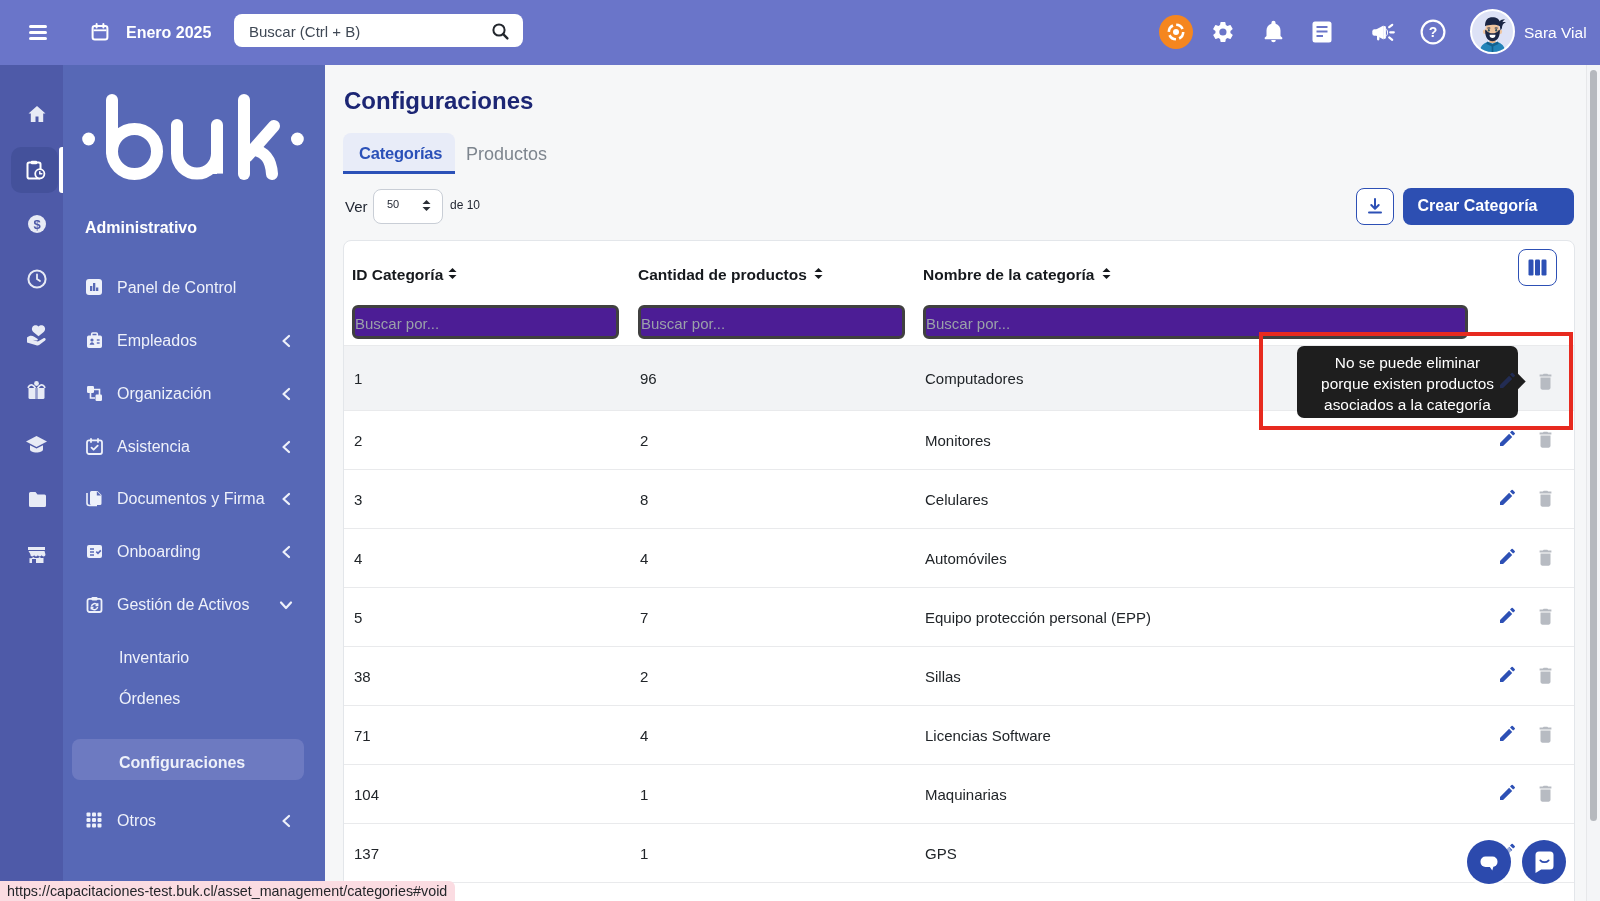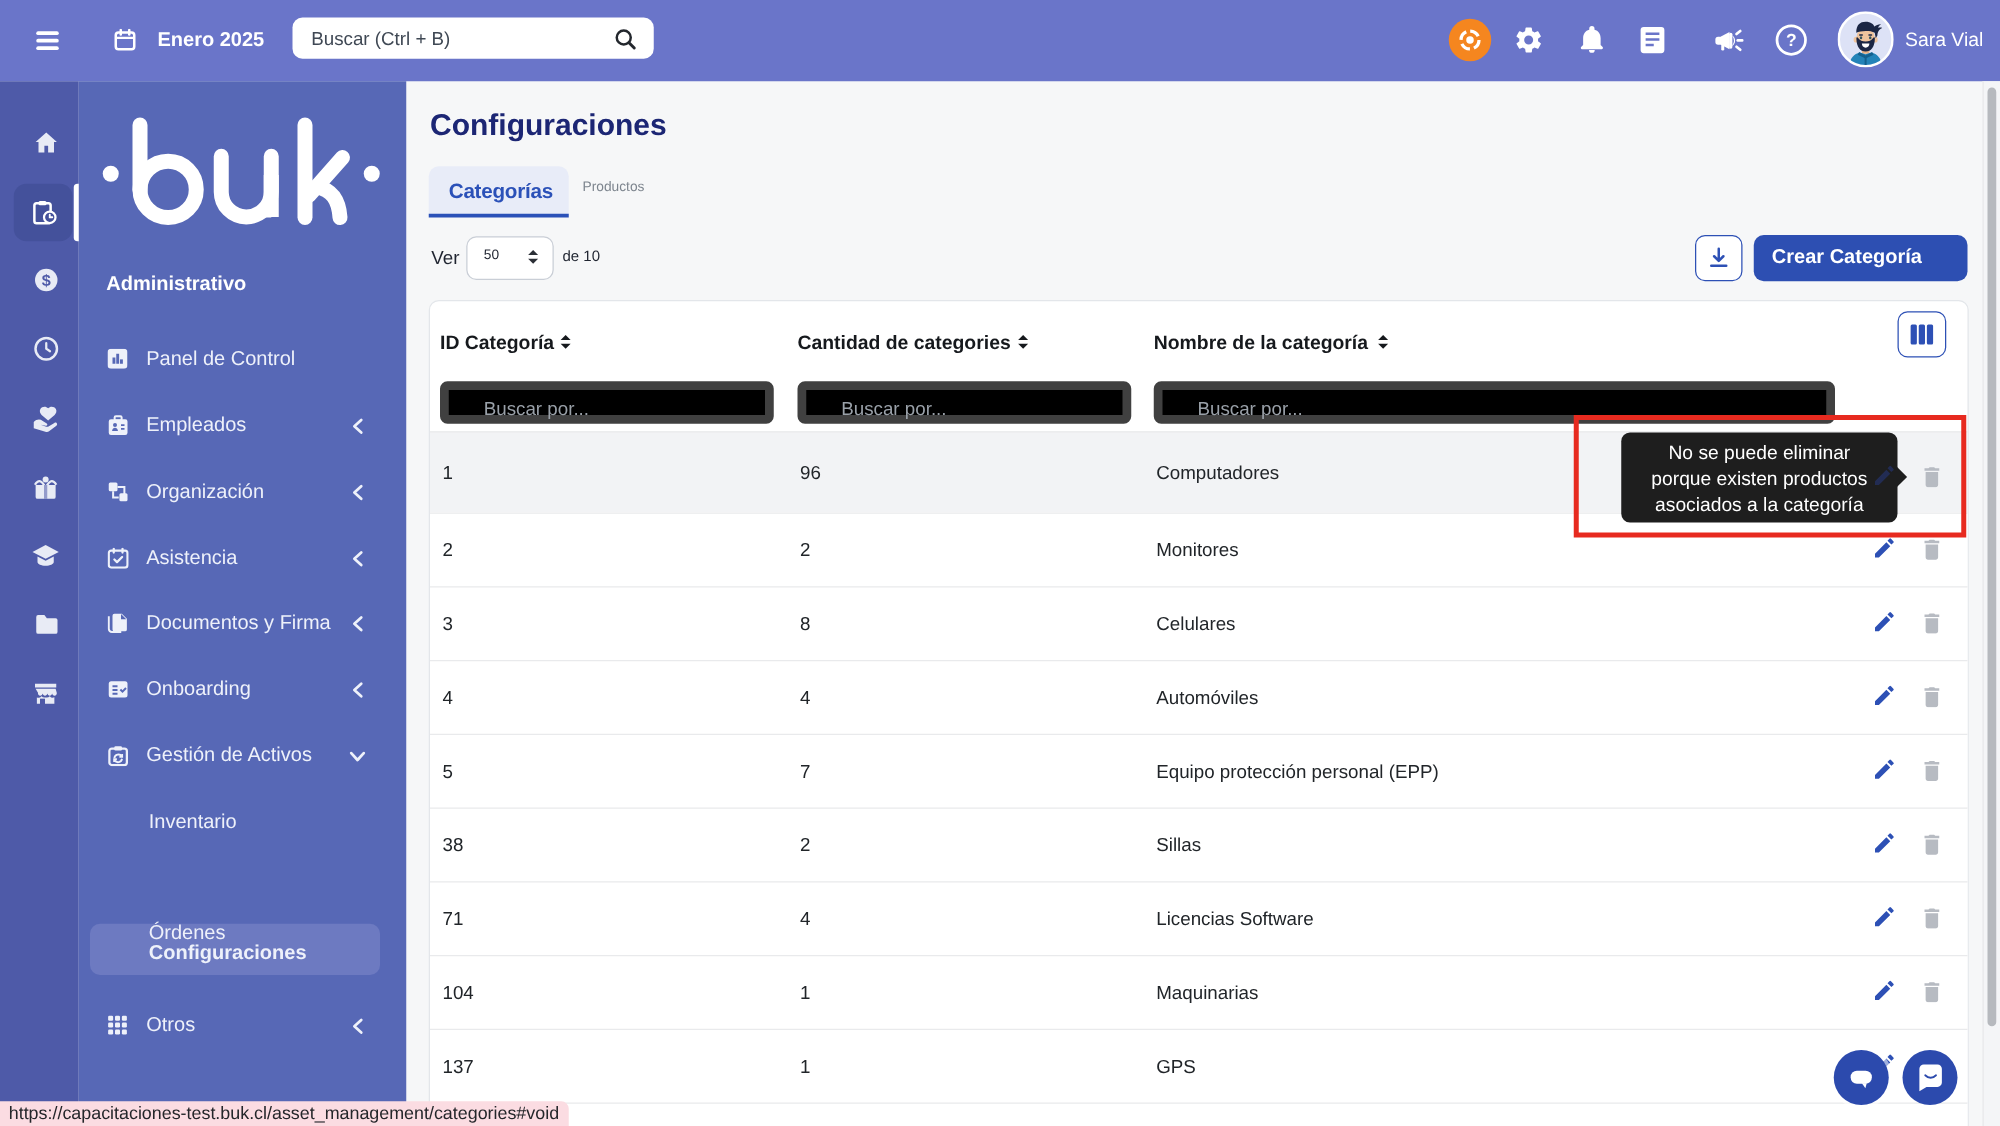--- a/index.html
+++ b/index.html
@@ -4,21 +4,21 @@
 <style>
 html,body{margin:0;padding:0}
 body{width:1600px;height:901px;overflow:hidden;position:relative;font-family:"Liberation Sans",sans-serif;background:#f6f7f8}
 .a{position:absolute}
 .topbar{left:0;top:0;width:1600px;height:65px;background:#6a75c9}
 .strip{left:0;top:65px;width:63px;height:836px;background:#4e5aa8}
 .menu{left:63px;top:65px;width:262px;height:836px;background:#5768b6}
 .mitem{color:#eef1fa;font-size:16px}
 .cell{font-size:15px;color:#212529}
 .hdr{font-size:15.5px;font-weight:bold;color:#16191d}
-.finput{box-sizing:border-box;background:#000000;border:7px solid #404040;border-radius:6px;color:#9aa1a9;font-size:15px;line-height:32px;padding-left:28px}
+.finput{box-sizing:border-box;background:#4c1d95;border:3px solid #404040;border-radius:6px;color:#9aa1a9;font-size:15px;line-height:32px;padding-left:0}
 .row{left:344px;width:1230px;background:#fff;border-top:1px solid #e9eaec;box-sizing:border-box}
 </style>
 </head>
 <body>
 
 <div class="a" style="left:325px;top:65px;width:1275px;height:836px;background:#f6f7f8"></div>
 
 <div class="a" style="left:343px;top:240px;width:1232px;height:700px;background:#fff;border:1px solid #e3e6ea;border-radius:8px;box-sizing:border-box"></div>
 
 <div class="a topbar"></div>
@@ -212,21 +212,21 @@
   </svg>
 <div class="a mitem" style="left:117px;top:543px">Onboarding</div>
 <svg class="a" style="left:86px;top:596px" width="17" height="17" viewBox="0 0 17 17">
     <rect x="1.5" y="2.8" width="14" height="13.2" rx="2" fill="none" stroke="#eef1fa" stroke-width="1.8"></rect>
     <rect x="5.4" y="1" width="6.2" height="3.4" rx="1.1" fill="#eef1fa"></rect>
     <path d="M5.5 10.5a3.2 3.2 0 0 1 5.9-1.4M11.6 11a3.2 3.2 0 0 1-5.9 1.2" fill="none" stroke="#eef1fa" stroke-width="1.5"></path>
     <path d="M11.7 7.2v2.2h-2.2M5.3 13.6v-2.2h2.2" fill="none" stroke="#eef1fa" stroke-width="1.5"></path>
   </svg>
 <div class="a mitem" style="left:117px;top:596px">Gestión de Activos</div>
 <div class="a mitem" style="left:119px;top:649px">Inventario</div>
-<div class="a mitem" style="left:119px;top:738px">Órdenes</div>
+<div class="a mitem" style="left:119px;top:690px">Órdenes</div>
 <div class="a mitem" style="left:119px;top:754px;font-weight:bold">Configuraciones</div>
 <svg class="a" style="left:86px;top:812px" width="16" height="16" viewBox="0 0 16 16">
     <g fill="#eef1fa">
       <rect x="0.5" y="0.5" width="4" height="4" rx="1"></rect>
       <rect x="6" y="0.5" width="4" height="4" rx="1"></rect>
       <rect x="11.5" y="0.5" width="4" height="4" rx="1"></rect>
       <rect x="0.5" y="6" width="4" height="4" rx="1"></rect>
       <rect x="6" y="6" width="4" height="4" rx="1"></rect>
       <rect x="11.5" y="6" width="4" height="4" rx="1"></rect>
       <rect x="0.5" y="11.5" width="4" height="4" rx="1"></rect>
@@ -255,21 +255,21 @@
     <path d="M2 2.5 7 8l5-5.5" fill="none" stroke="#eef1fa" stroke-width="2.2" stroke-linecap="round" stroke-linejoin="round"></path>
   </svg>
 <svg class="a" style="left:281px;top:814px" width="10" height="14" viewBox="0 0 10 14">
     <path d="M8 2 2.5 7 8 12" fill="none" stroke="#eef1fa" stroke-width="2.2" stroke-linecap="round" stroke-linejoin="round"></path>
   </svg>
 
 <div class="a" style="left:344px;top:87px;font-size:24px;font-weight:bold;color:#1c2674">Configuraciones</div>
 <div class="a" style="left:343px;top:133px;width:112px;height:40px;background:#e8ecf8;border-radius:8px 8px 0 0"></div>
 <div class="a" style="left:343px;top:171px;width:112px;height:3px;background:#2b51b8"></div>
 <div class="a" style="left:359px;top:144px;font-size:16.5px;font-weight:bold;color:#2b51b8;letter-spacing:-0.2px">Categorías</div>
-<div class="a" style="left:466px;top:144px;font-size:11px;font-weight:500;color:#7d858e">Productos</div>
+<div class="a" style="left:466px;top:144px;font-size:18px;font-weight:500;color:#7d858e">Productos</div>
 <div class="a" style="left:345px;top:198px;font-size:15px;color:#1f2430">Ver</div>
 <div class="a" style="left:373px;top:189px;width:70px;height:35px;background:#fff;border:1px solid #c9ced6;border-radius:8px;box-sizing:border-box"></div>
 <div class="a" style="left:387px;top:198px;font-size:11px;color:#1f2430">50</div>
 <svg class="a" style="left:421px;top:199px" width="11" height="13" viewBox="0 0 11 13">
     <path d="M1.5 5 5.5 1l4 4z" fill="#2b2f36"></path>
     <path d="M1.5 8l4 4 4-4z" fill="#2b2f36"></path>
   </svg>
 <div class="a" style="left:450px;top:198px;font-size:12px;color:#1f2430">de 10</div>
 
 <div class="a" style="left:1356px;top:188px;width:38px;height:37px;background:#fff;border:1.5px solid #2d50b5;border-radius:8px;box-sizing:border-box"></div>
@@ -287,21 +287,21 @@
       <rect x="7" y="0.5" width="5" height="16" rx="1.2"></rect>
       <rect x="13.5" y="0.5" width="5" height="16" rx="1.2"></rect>
     </g>
   </svg>
 
 <div class="a hdr" style="left:352px;top:266px">ID Categoría</div>
 <svg class="a" style="left:447px;top:267px" width="11" height="13" viewBox="0 0 11 13">
     <path d="M1.5 5 5.5 1l4 4z" fill="#16191d"></path>
     <path d="M1.5 8l4 4 4-4z" fill="#16191d"></path>
   </svg>
-<div class="a hdr" style="left:638px;top:266px">Cantidad de categories</div>
+<div class="a hdr" style="left:638px;top:266px">Cantidad de productos</div>
 <svg class="a" style="left:813px;top:267px" width="11" height="13" viewBox="0 0 11 13">
     <path d="M1.5 5 5.5 1l4 4z" fill="#16191d"></path>
     <path d="M1.5 8l4 4 4-4z" fill="#16191d"></path>
   </svg>
 <div class="a hdr" style="left:923px;top:266px">Nombre de la categoría</div>
 <svg class="a" style="left:1101px;top:267px" width="11" height="13" viewBox="0 0 11 13">
     <path d="M1.5 5 5.5 1l4 4z" fill="#16191d"></path>
     <path d="M1.5 8l4 4 4-4z" fill="#16191d"></path>
   </svg>
 

